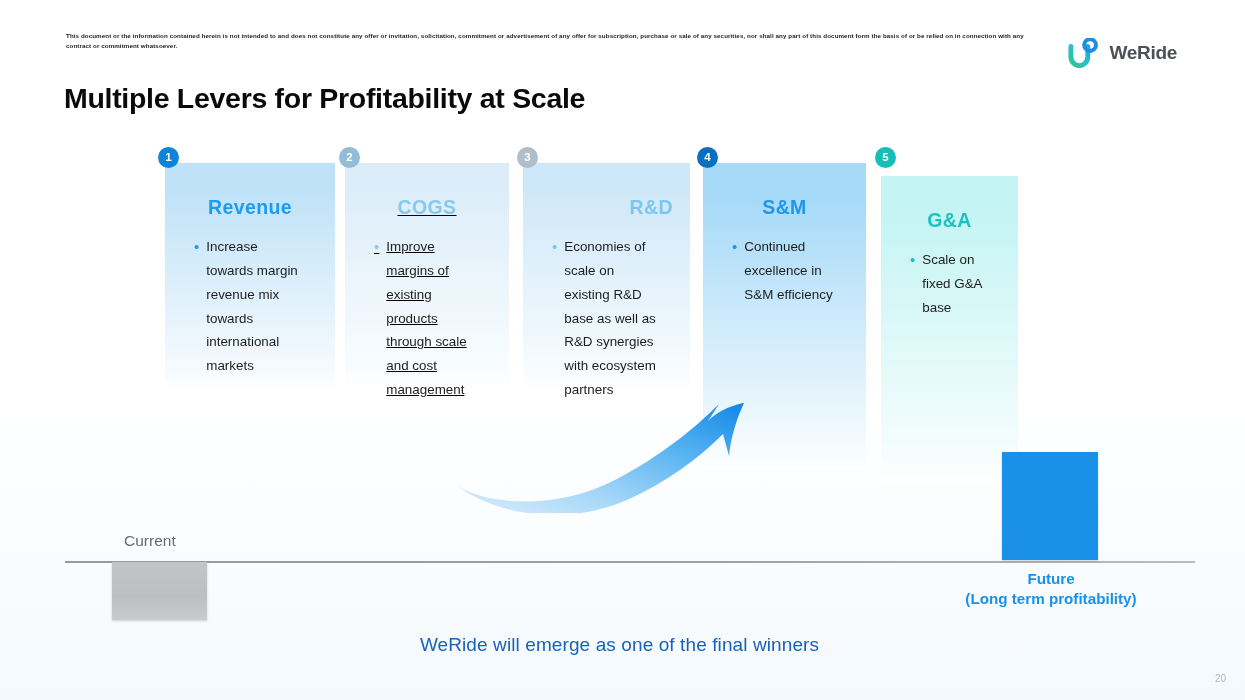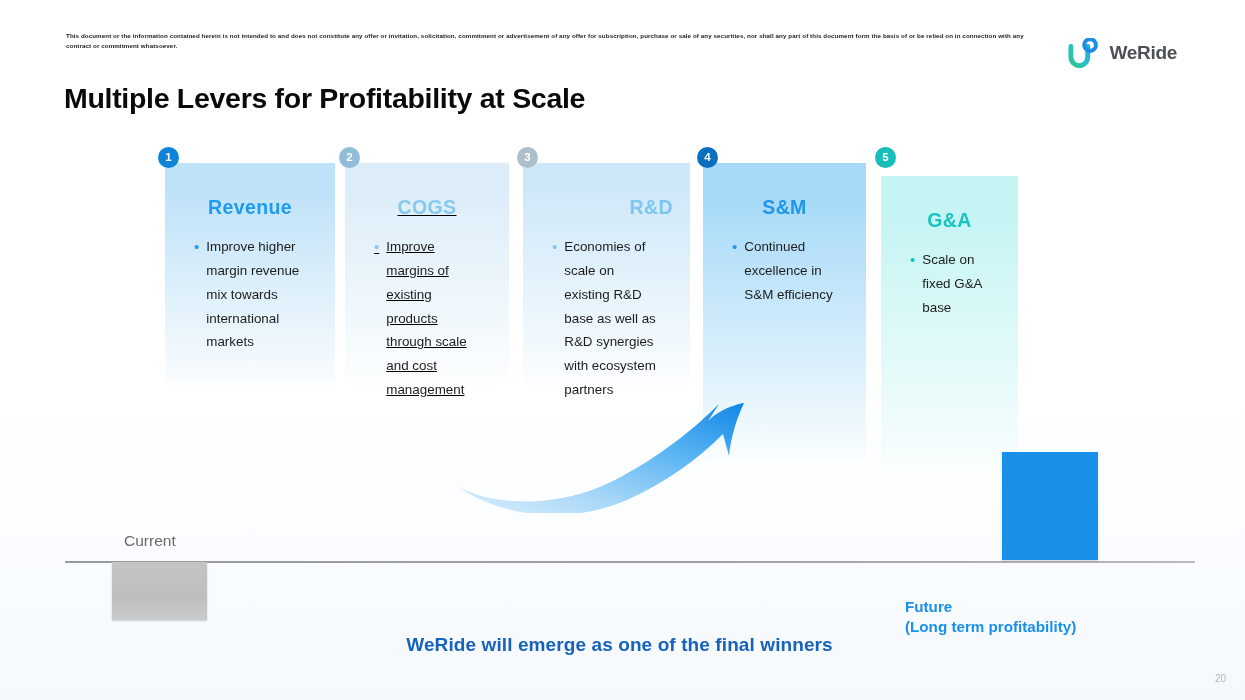--- a/index.html
+++ b/index.html
@@ -98,29 +98,30 @@
   .label-current {
     position:absolute; left:124px; top:532px;
     font-size:15.5px; color:#6a6a6a; font-weight:500;
   }
   .bar-future {
     position:absolute; left:1002px; top:452px; width:96px; height:108px;
     background:#1a90e8;
     box-shadow:0 1px 2px rgba(0,0,0,0.16);
   }
   .label-future {
-    position:absolute; left:905px; top:597px; width:292px;
+    position:absolute; left:905px; top:569px; width:292px;
+    text-align:center;
     font-size:15.2px; font-weight:bold; color:#1c7fd4; line-height:1.32;
   }
 
   
   .tagline {
     position:absolute; left:0; top:634px; width:1245px;
     text-align:center;
-    font-size:19px; font-weight:bold; color:#1763bb;
+    font-size:19px; font-weight:normal; color:#1763bb;
     letter-spacing:0.1px;
     padding-left:-0px;
   }
   .tagline-inner { display:inline-block; transform:translateX(-3px); }
 
   
   .page-num {
     position:absolute; right:19px; bottom:16px;
     font-size:10px; color:#b6b6b6;
   }
@@ -151,21 +152,21 @@
 </div>
 
 <div class="slide-title">Multiple Levers for Profitability at Scale</div>
 
 <div class="cards">
 
   <div class="card" style="left: 165px; top: 163px; width: 170px; height: 228px; background: linear-gradient(rgb(191, 226, 248) 0%, rgb(191, 226, 248) 12%, rgb(247, 251, 254) 92%, rgb(255, 255, 255) 100%);">
     <div class="card-title" style="color: rgb(29, 155, 240);">Revenue</div>
     <div class="card-body">
       <span class="bullet" style="color: rgb(29, 155, 240);">•</span>
-      <span>Improve higher margin revenue mix towards international markets</span>
+      <span>Increase towards margin revenue mix towards international markets</span>
     </div>
   </div>
   <div class="badge" style="left: 158px; top: 147px; background: rgb(13, 132, 216);">1</div>
 
   <div class="card" style="left: 345px; top: 163px; width: 164px; height: 228px; background: linear-gradient(rgb(220, 237, 249) 0%, rgb(220, 237, 249) 12%, rgb(250, 253, 254) 92%, rgb(255, 255, 255) 100%); text-decoration: underline;">
     <div class="card-title" style="color: rgb(134, 201, 238);">COGS</div>
     <div class="card-body">
       <span class="bullet" style="color: rgb(134, 201, 238);">•</span>
       <span>Improve margins of existing products through scale and cost management</span>
     </div>

